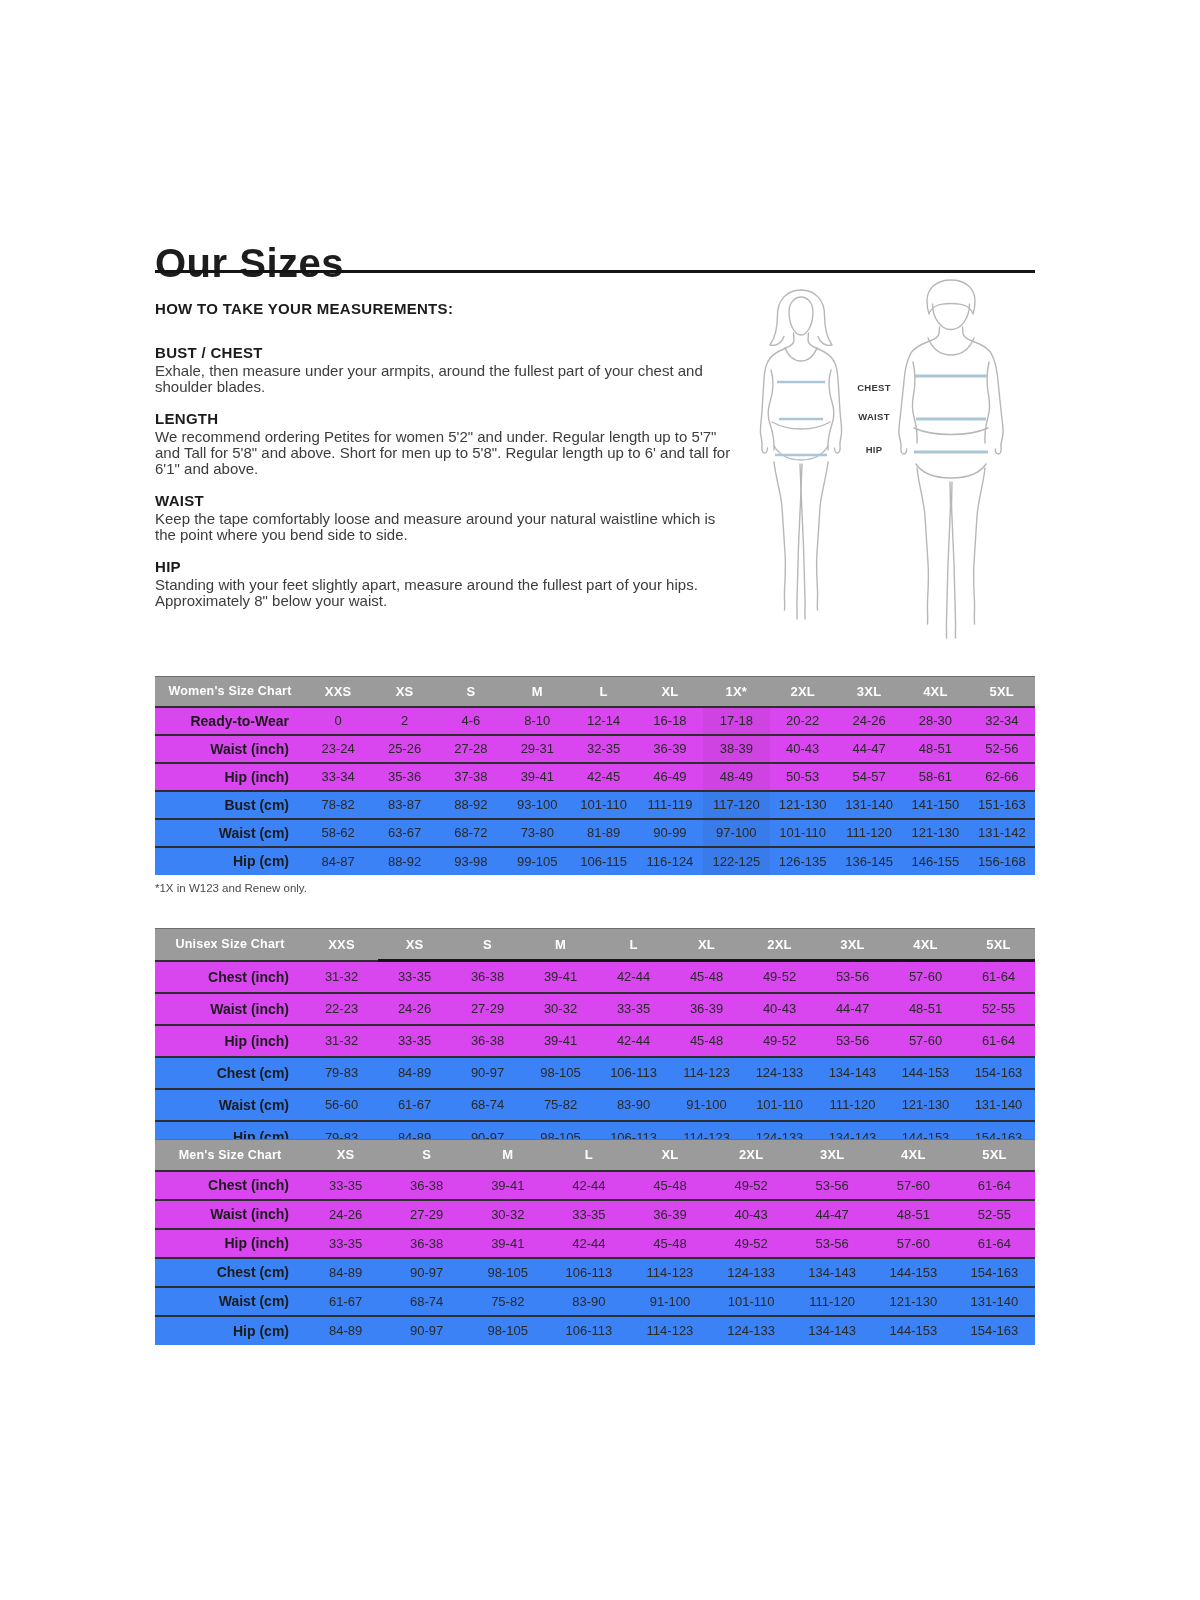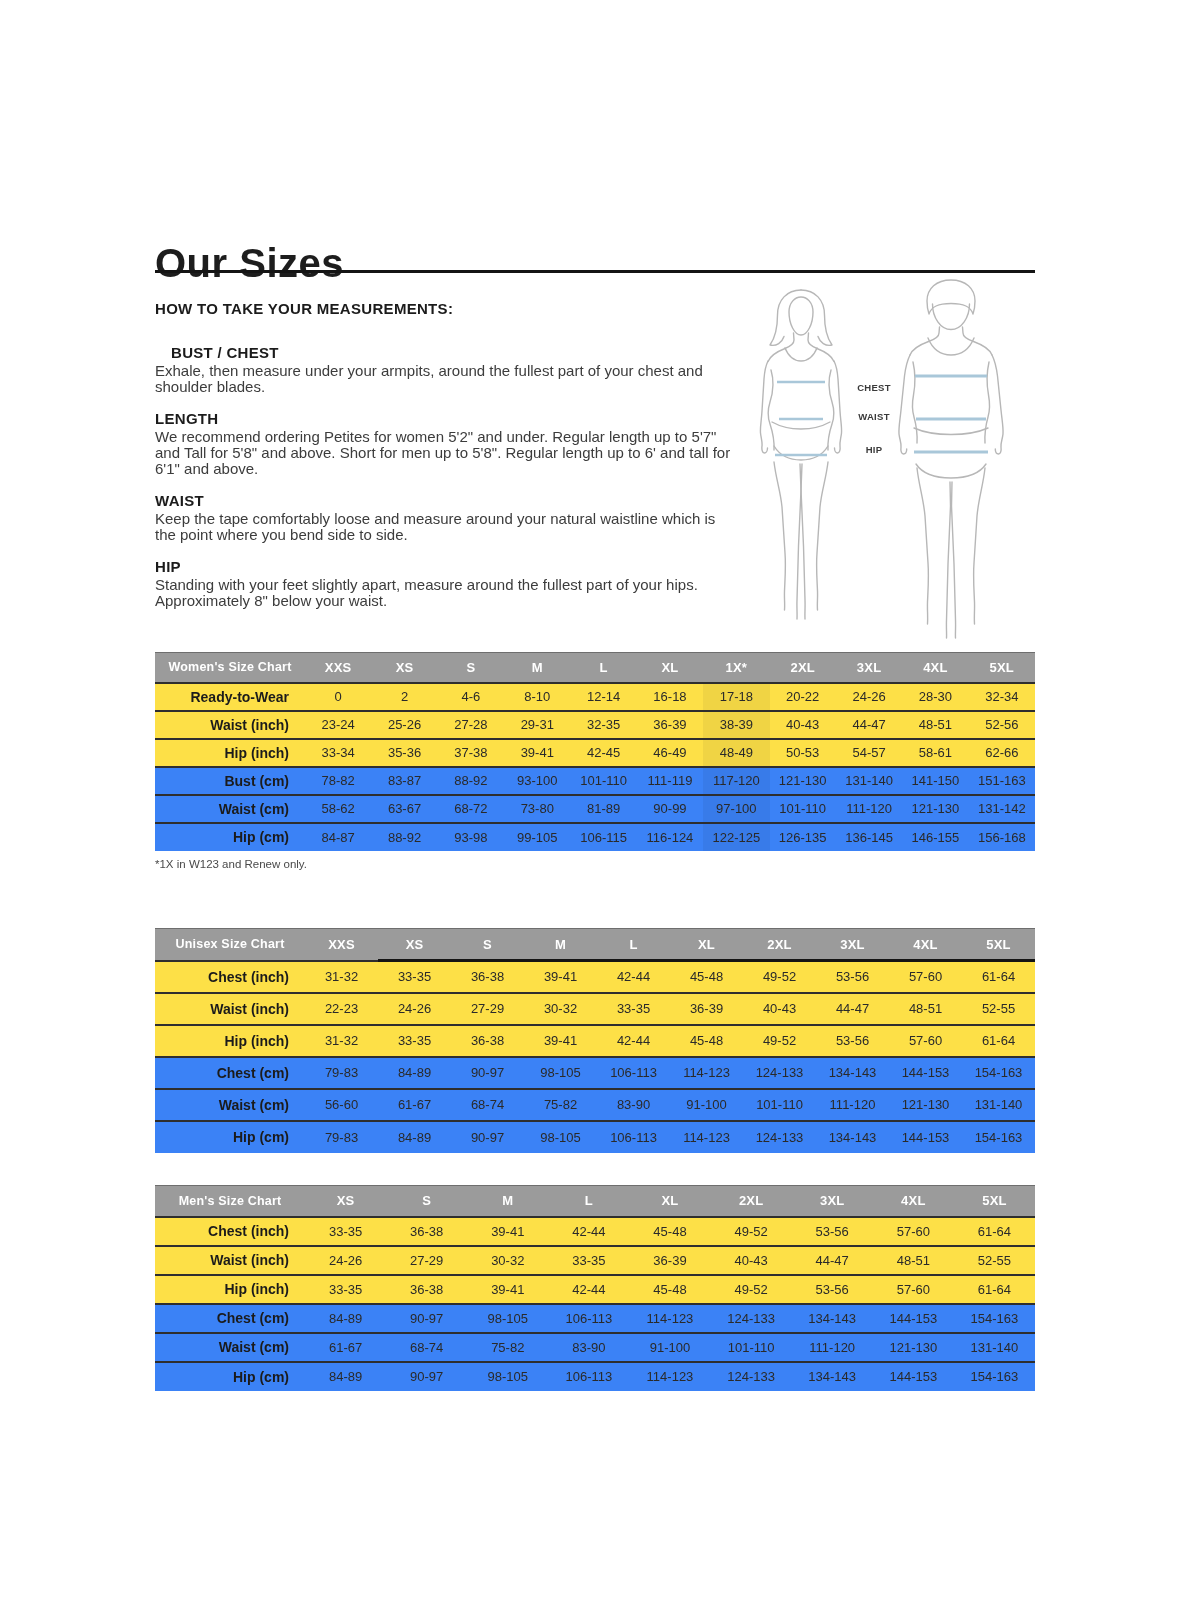--- a/index.html
+++ b/index.html
@@ -16,48 +16,48 @@
   .title-rule {
     position:absolute; left:155px; top:270px; width:880px; height:3px; background:#141414;
   }
   .howto-heading {
     position:absolute; left:155px; top:300px;
     font-size:15px; font-weight:bold; letter-spacing:.3px; color:#1b1b1b;
   }
 
   .copy { position:absolute; left:155px; top:344px; width:584px; }
   .copy h3 { font-size:15px; font-weight:bold; margin:15px 0 2px 0; color:#1b1b1b; letter-spacing:.3px; }
-  .copy h3:first-child { margin-top:0;margin-left:16px; }
+  .copy h3:first-child { margin-top:0; }
   .copy p { font-size:15px; line-height:16px; margin:0; color:#3c3c3c; }
 
   .figures { position:absolute; left:740px; top:278px; width:290px; height:368px; }
   .figures svg { position:absolute; }
   .fig-woman { left:6px; top:8px; }
   .fig-man { left:150px; top:0; }
   .measure-label {
     position:absolute; left:112px; width:44px; text-align:center;
     font-size:9.5px; font-weight:bold; color:#3a3a3a; letter-spacing:.3px;
   }
   .measure-label.chest { top:104px; }
   .measure-label.waist { top:133px; }
   .measure-label.hip   { top:166px; }
 
   .table-wrap { position:absolute; left:155px; width:880px; }
-  #t-women  { top:652px; }
+  #t-women  { top:676px; }
   #t-unisex { top:928px; }
-  #t-men    { top:1185px; }
+  #t-men    { top:1139px; }
 
   table.size-table { border-collapse:collapse; width:880px; table-layout:fixed; border-top:1px solid #6e6e6e; }
   table.size-table th, table.size-table td { padding:0; }
   table.size-table thead th {
     background:#9b9b9b; color:#ffffff; font-size:13px; font-weight:bold; text-align:center; letter-spacing:.2px;
   }
   table.size-table thead th.corner { text-align:center; font-size:12.5px; }
   table.size-table thead th.dark-under { border-bottom:3.5px solid #141414; }
-  table.size-table tbody tr { border-top:2px solid #2e2e2e; background:#fde047; }
+  table.size-table tbody tr { border-top:2px solid #2e2e2e; background:#d946ef; }
   table.size-table tbody tr.shaded { background:#3b82f6; }
   table.size-table tbody th {
     text-align:right; padding-right:16px; font-size:14px; font-weight:bold; color:#1b1b1b;
   }
   table.size-table tbody td { text-align:center; font-size:13px; color:#2a2a2a; }
   table.size-table tbody td.hl { background:rgba(20,20,20,0.055); }
 
   .tbl-women thead th { height:30px; }
   .tbl-women tbody th, .tbl-women tbody td { height:28px; }
   .tbl-unisex thead th { height:32px; }

